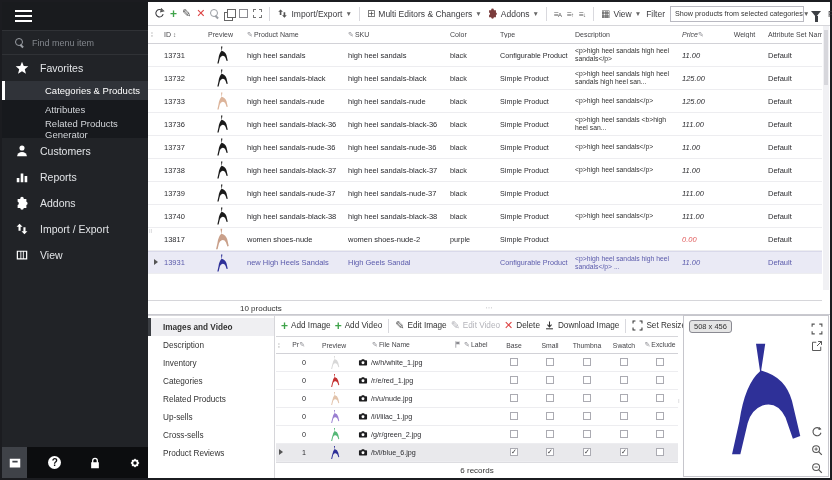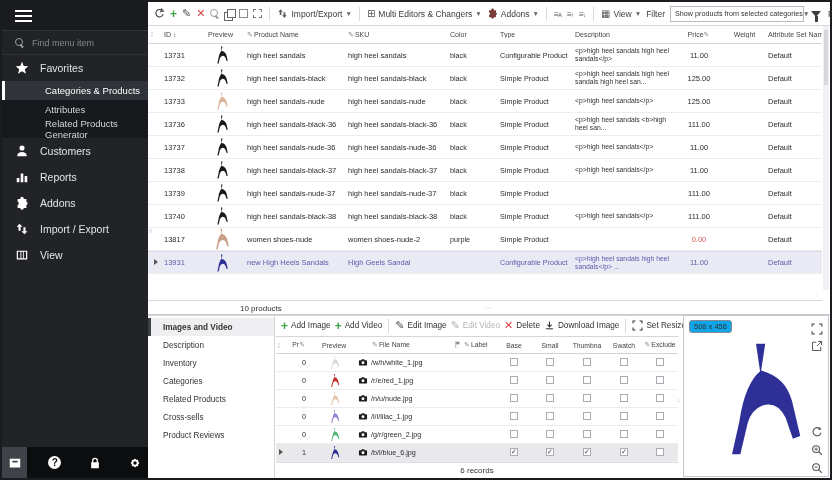--- a/index.html
+++ b/index.html
@@ -70,21 +70,21 @@
     color:#333; background:#fff; cursor:pointer; }
 
   
   :root { --pcols:13px 36px 47px 101px 102px 50px 75px 107px 45px 41px 1fr;
           --mcols:12px 22px 48px 96px 10px 32px 36px 36px 38px 36px 1fr; }
   #pgrid { position:absolute; left:0; right:8px; top:24px; }
   .phead,.prow { display:grid; grid-template-columns:var(--pcols); align-items:center; }
   .phead { height:18px; border-bottom:1px solid #d2d2d7; color:#454549; font-size:7px; }
   .phead .c,.prow .c { padding:0 3px; overflow:hidden; white-space:nowrap; }
   .prow { height:23px; border-bottom:1px solid #ededf0; font-size:7.5px; color:#2c2c30; }
-  .c-prev { text-align:center; } .c-price { text-align:center; padding-right:8px !important; }
+  .c-prev { text-align:center; } .c-price { text-align:left; padding-right:8px !important;font-style:italic; }
   .c-weight { text-align:center; }
   .c-desc { font-size:6.8px; line-height:8px; white-space:normal !important; max-height:17px; color:#333; }
   .c-color,.c-type { font-size:7.2px; }
   .pencil { font-size:7px; color:#8a8a90; margin-right:1px; }
   .sort { font-size:6.5px; color:#777; }
   .shoe { width:18px; height:20px; vertical-align:middle; }
   .shoe.big { width:25px; height:22px; }
   .prow.sel { background:#eaeaf5; color:#5b5bab; border-top:1px solid #d9d9ea; }
   .prow.sel .c-desc { color:#5b5bab; }
   .price-red { color:#e05b5b !important; }
@@ -128,21 +128,21 @@
   .fl { width:8px; height:9px; fill:#8a8a90; }
   #mstatus { position:absolute; left:0; right:0; top:147px; height:17px; line-height:16px;
     border-top:1px solid #dddde1; text-align:center; font-size:8px; color:#333; }
   #vsplit { position:absolute; left:530px; top:0; bottom:0; width:5px; cursor:col-resize;
     color:#9a9aa0; font-size:6px; line-height:3.5px; padding-top:85px; }
 
   
   #preview-panel { position:absolute; left:535px; right:1px; top:0; bottom:1px;
     border:1px solid #c6c6cc; background:#fff; }
   #dim-badge { position:absolute; left:5px; top:4px; border:1px solid #8a8a92; border-radius:3px;
-    padding:1px 4px; font-size:7.5px; color:#333; background:#0ea5e9; }
+    padding:1px 4px; font-size:7.5px; color:#333; background:#e5e5e5; }
   .pv-ic { position:absolute; width:12px; height:12px; color:#555; cursor:pointer; }
   .pv-ic svg { width:12px; height:12px; }
   #big-heel { position:absolute; left:50%; top:52%; transform:translate(-50%,-50%);
     width:118px; height:142px; color:#2e3098; }
 
   .hidden-defs { position:absolute; width:0; height:0; overflow:hidden; }
 </style>
 </head>
 <body>
 
@@ -553,20 +553,21 @@
     <div id="pstatus">10 products</div>
     <div id="splitter">⋯</div>
 
     <section id="bottom">
       <div id="tabs">
           <div class="tab sel">Images and Video</div>
           <div class="tab">Description</div>
           <div class="tab">Inventory</div>
           <div class="tab">Categories</div>
           <div class="tab">Related Products</div>
+          <div class="tab">Up-sells</div>
           <div class="tab">Cross-sells</div>
           <div class="tab">Product Reviews</div>
         </div>
 
       <div id="media">
         <div id="mtoolbar">
           <span class="tbtn">
               <span class="glyph green">+</span>
               <span>Add Image</span>
             </span>

